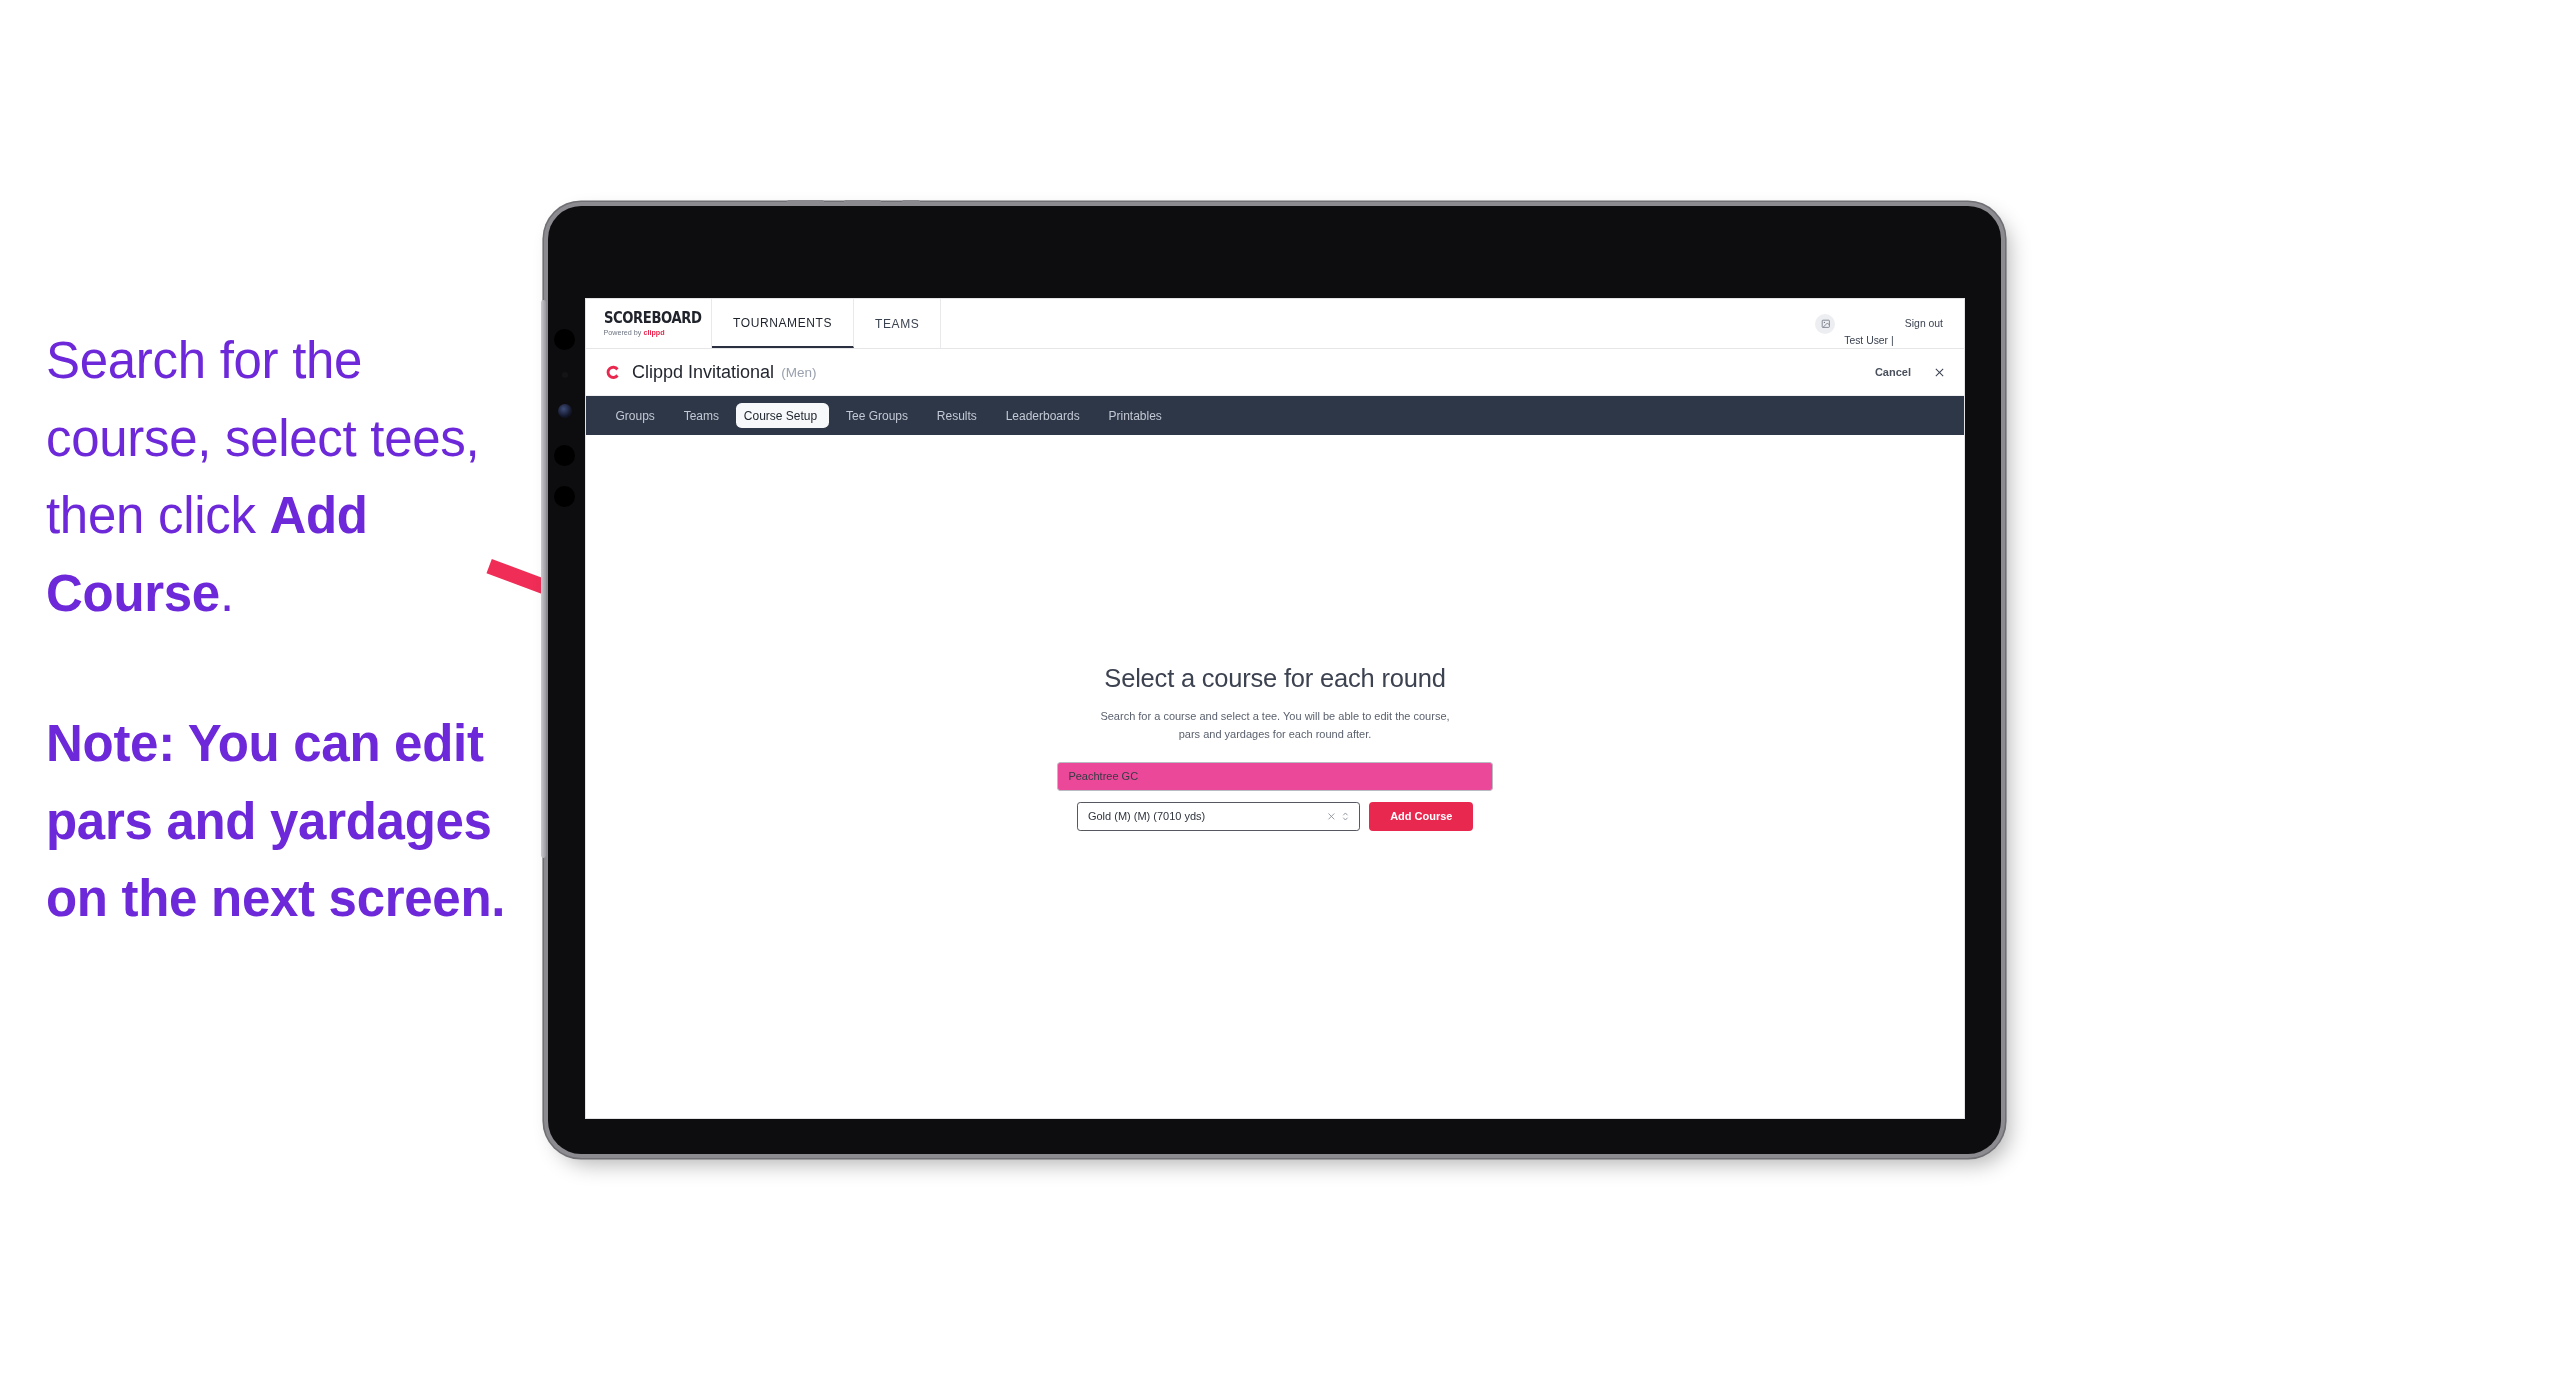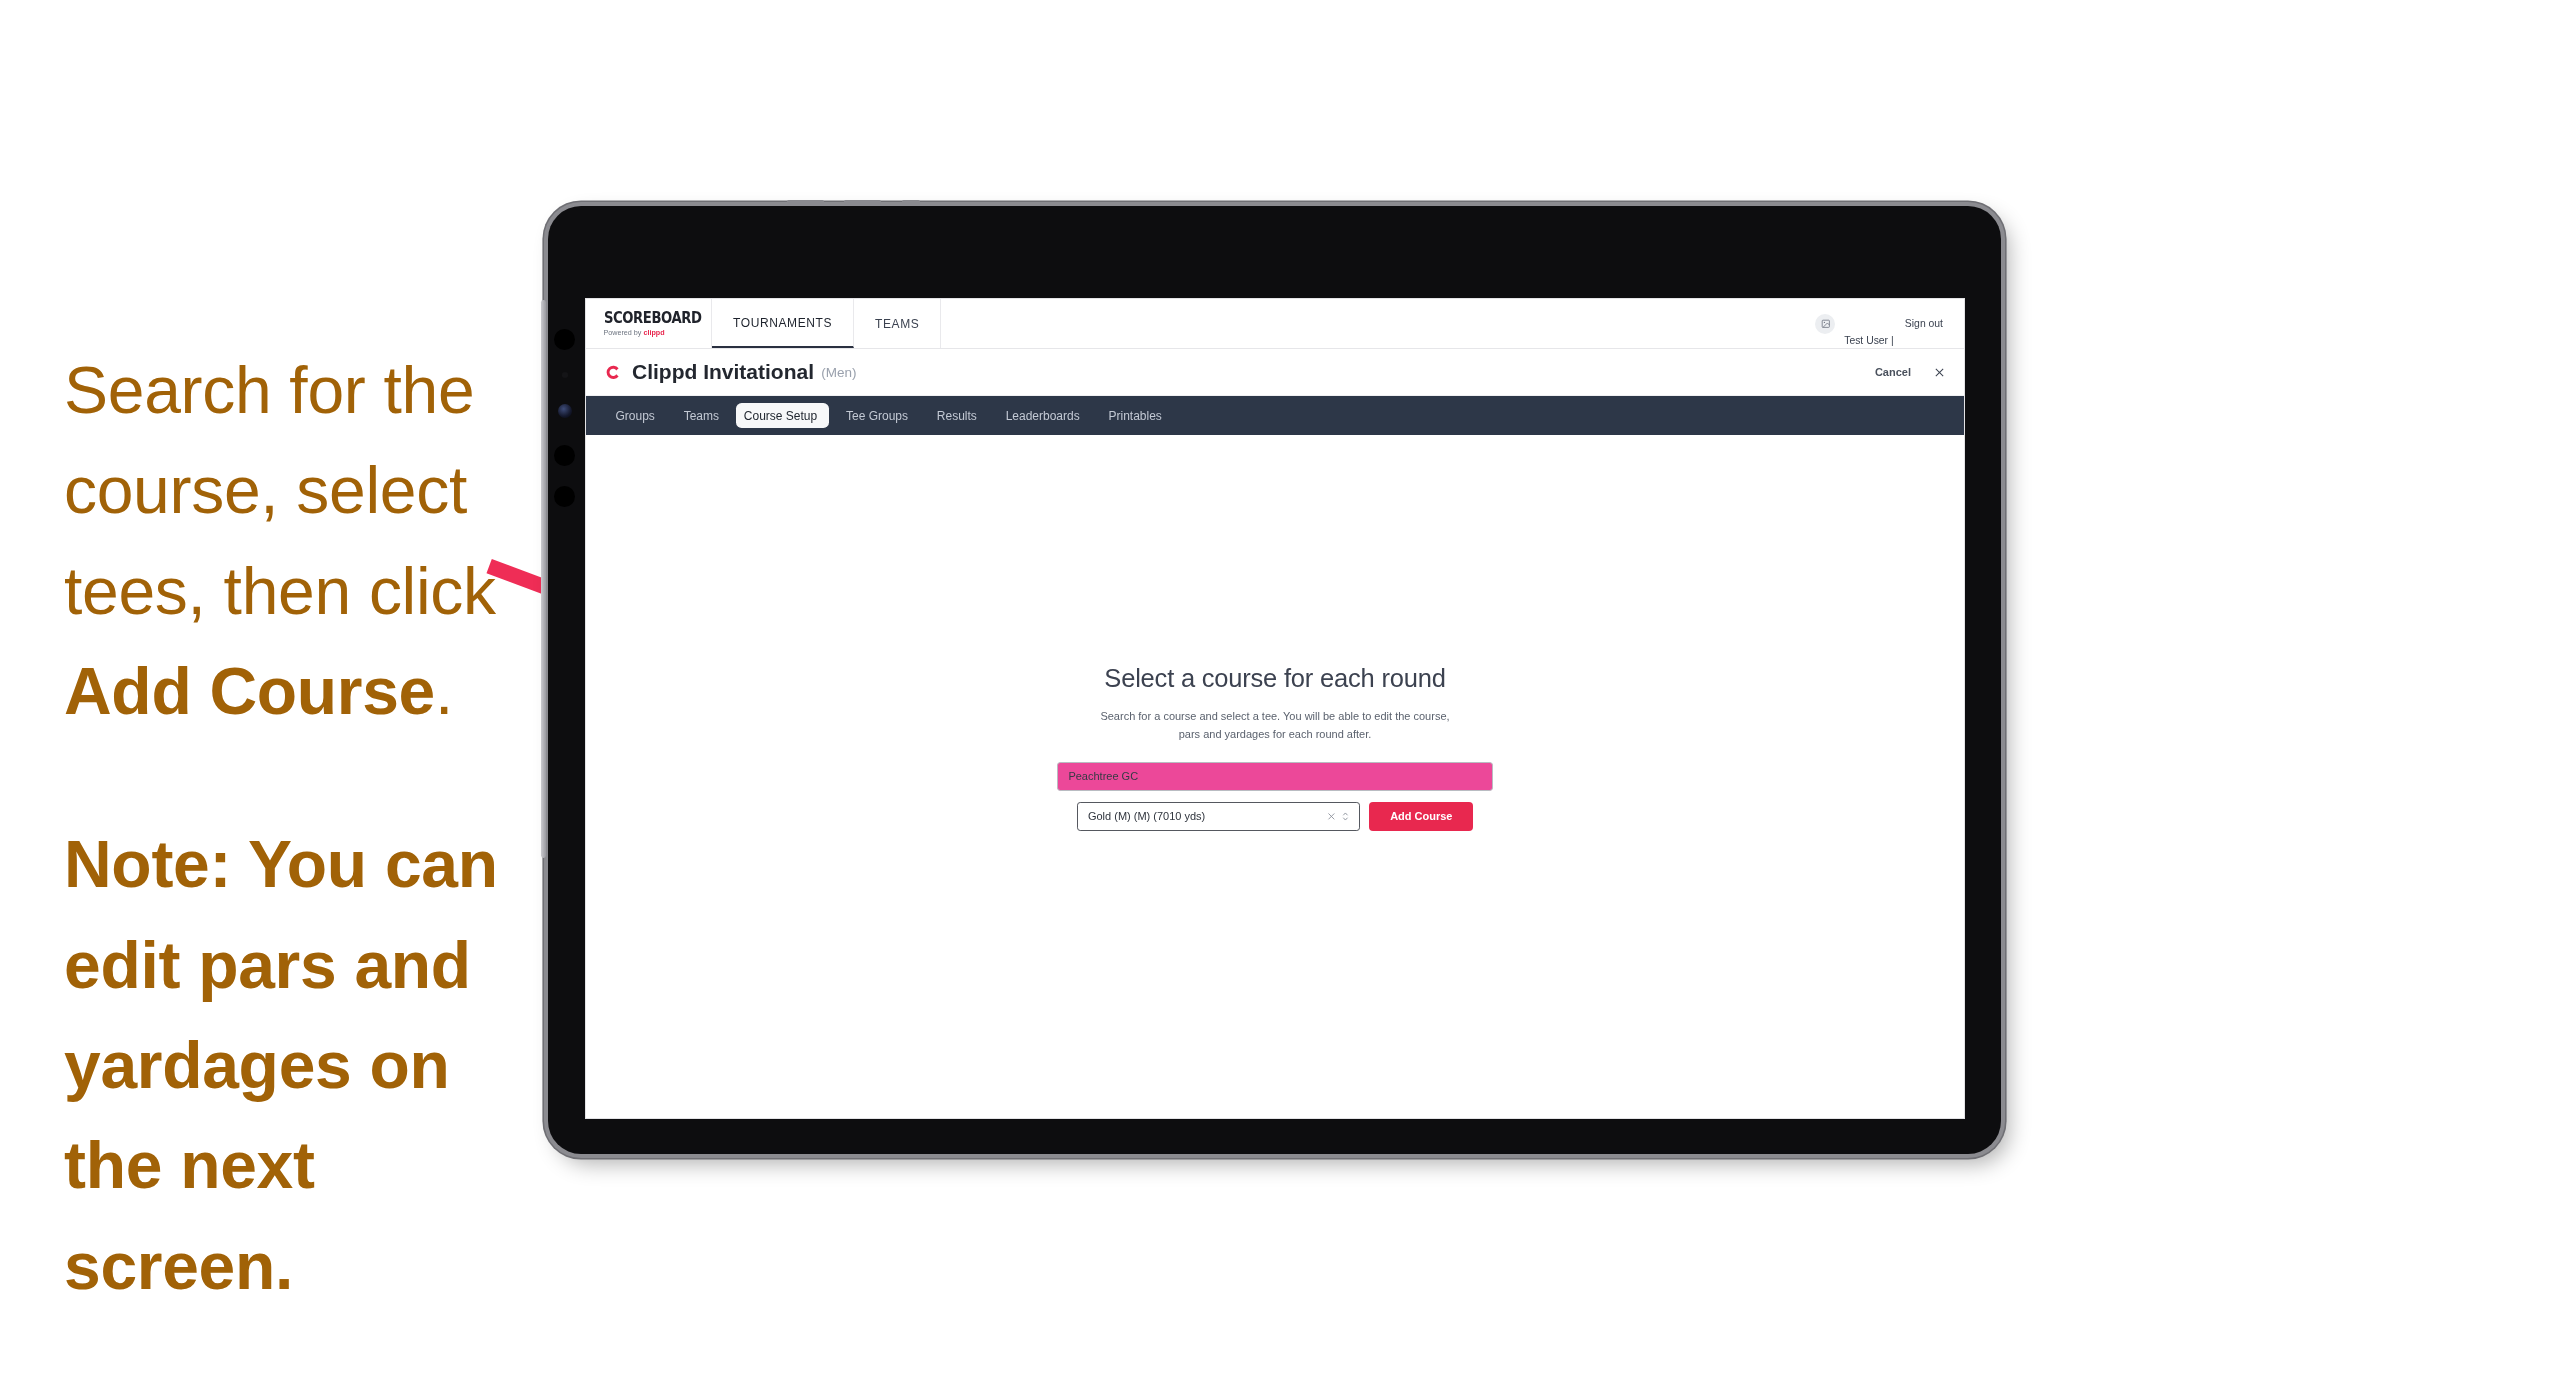--- a/index.html
+++ b/index.html
@@ -16,25 +16,25 @@
   }
 
   
   #instructions {
     position: absolute;
     left: 46px;
     top: 322px;
     width: 494px;
   }
   .instr-para {
-    color: #a16207;
-    font-size: 66px;
+    color: #6d28d9;
+    font-size: 51px;
     line-height: 1.52;
     letter-spacing: -0.3px;
-    margin: 18px;
+    margin: 0;
   }
   .instr-para.p1 { font-weight: 400; }
   .instr-para.p1 b { font-weight: 700; }
   .instr-para.p2 {
     font-weight: 700;
     margin-top: 73px;
   }
 
   
   #arrow-annotation {
@@ -204,23 +204,22 @@
   }
   #clippd-mark {
     width: 17.5px;
     height: 17.5px;
     display: flex;
     align-items: center;
     justify-content: center;
     margin-right: 11px;
   }
   #tourney-name {
-    font-size: 21px;
+    font-size: 18px;
     color: #23272f;
-    font-weight: bold;
   }
   #tourney-gender {
     font-size: 13.5px;
     color: #9aa1ad;
     margin-left: 7.2px;
   }
   #cancel-group {
     margin-left: auto;
     display: flex;
     align-items: center;

